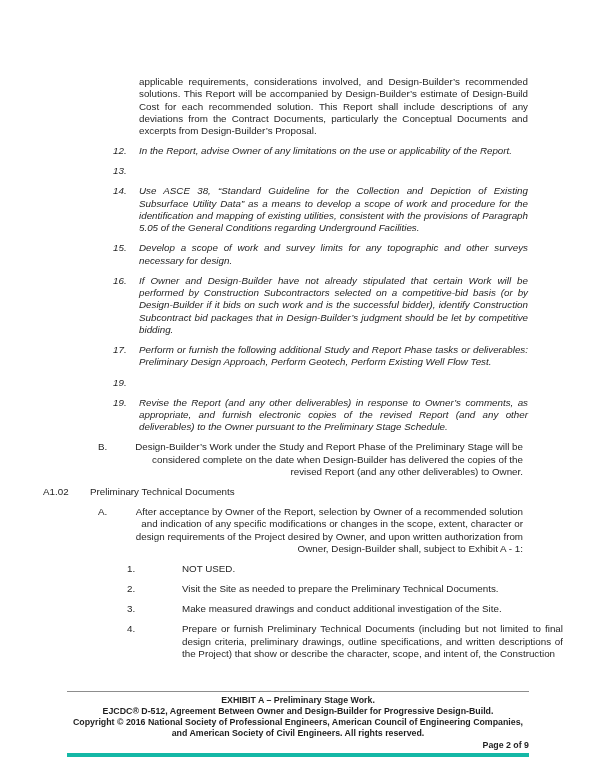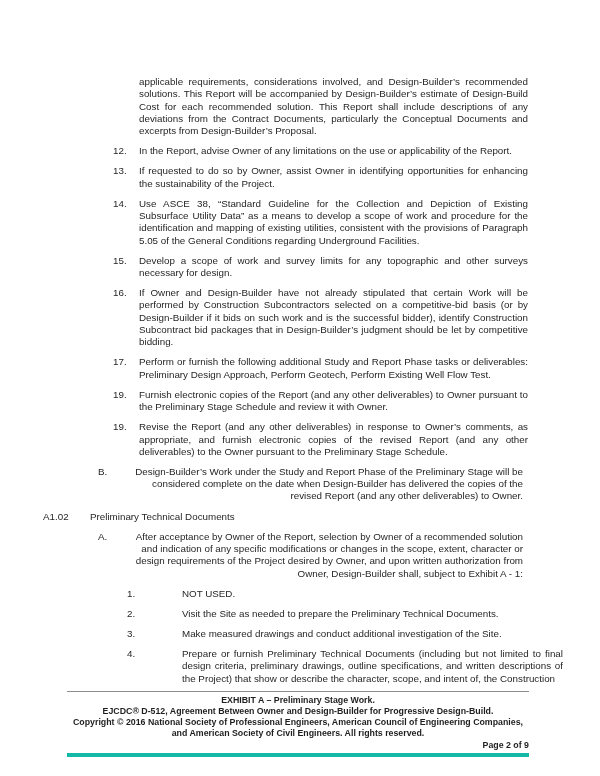--- a/index.html
+++ b/index.html
@@ -30,20 +30,21 @@
   
   .cont-para {
     margin-left: 139px;
     width: 389px;
     text-align: justify;
   }
   
   .num-item {
     display: flex;
     margin-left: 113px;
+    font-style: italic;
   }
   .num-item .marker { width: 26px; flex: none; }
   .num-item .txt { width: 389px; flex: none; text-align: justify; }
   
   .letter-sec {
     display: flex;
     margin-left: 98px;
   }
   .letter-sec .marker { width: 21px; flex: none; }
   .letter-sec .txt { width: 404px; flex: none; text-align: right; }
@@ -86,41 +87,39 @@
   <div class="content">
 
     <p class="block cont-para">applicable requirements, considerations involved, and Design-Builder’s recommended solutions. This Report will be accompanied by Design-Builder’s estimate of Design-Build Cost for each recommended solution. This Report shall include descriptions of any deviations from the Contract Documents, particularly the Conceptual Documents and excerpts from Design-Builder’s Proposal.</p>
 
     <div class="block num-item">
       <span class="marker">12.</span>
       <span class="txt">In the Report, advise Owner of any limitations on the use or applicability of the Report.</span>
     </div>
     <div class="block num-item">
       <span class="marker">13.</span>
-      <span class="txt">If requested to do so by Owner, assist Owner in identifying opportunities for enhancing the sustainability of the Project.</span>
     </div>
     <div class="block num-item">
       <span class="marker">14.</span>
       <span class="txt">Use ASCE 38, “Standard Guideline for the Collection and Depiction of Existing Subsurface Utility Data” as a means to develop a scope of work and procedure for the identification and mapping of existing utilities, consistent with the provisions of Paragraph 5.05 of the General Conditions regarding Underground Facilities.</span>
     </div>
     <div class="block num-item">
       <span class="marker">15.</span>
       <span class="txt">Develop a scope of work and survey limits for any topographic and other surveys necessary for design.</span>
     </div>
     <div class="block num-item">
       <span class="marker">16.</span>
       <span class="txt">If Owner and Design-Builder have not already stipulated that certain Work will be performed by Construction Subcontractors selected on a competitive-bid basis (or by Design-Builder if it bids on such work and is the successful bidder), identify Construction Subcontract bid packages that in Design-Builder’s judgment should be let by competitive bidding.</span>
     </div>
     <div class="block num-item">
       <span class="marker">17.</span>
       <span class="txt">Perform or furnish the following additional Study and Report Phase tasks or deliverables: Preliminary Design Approach, Perform Geotech, Perform Existing Well Flow Test.</span>
     </div>
     <div class="block num-item">
       <span class="marker">19.</span>
-      <span class="txt">Furnish electronic copies of the Report (and any other deliverables) to Owner pursuant to the Preliminary Stage Schedule and review it with Owner.</span>
     </div>
     <div class="block num-item">
       <span class="marker">19.</span>
       <span class="txt">Revise the Report (and any other deliverables) in response to Owner’s comments, as appropriate, and furnish electronic copies of the revised Report (and any other deliverables) to the Owner pursuant to the Preliminary Stage Schedule.</span>
     </div>
 
     <div class="block letter-sec">
       <span class="marker">B.</span>
       <span class="txt">Design-Builder’s Work under the Study and Report Phase of the Preliminary Stage will be considered complete on the date when Design-Builder has delivered the copies of the revised Report (and any other deliverables) to Owner.</span>
     </div>

